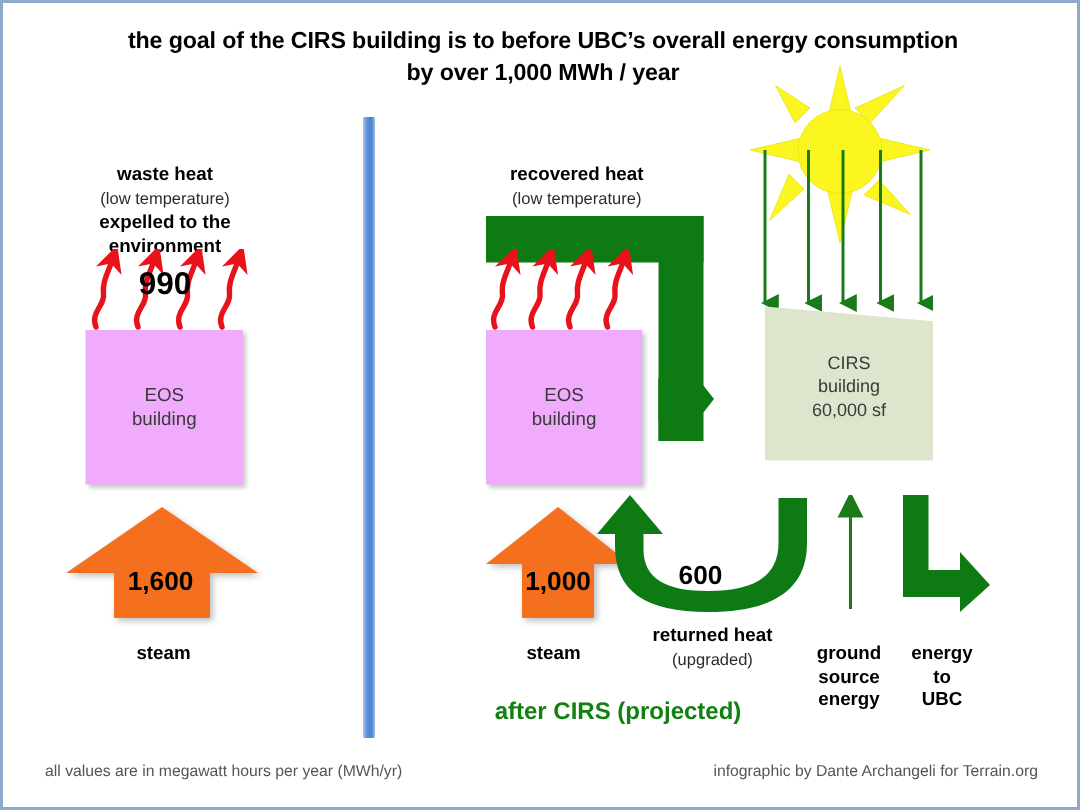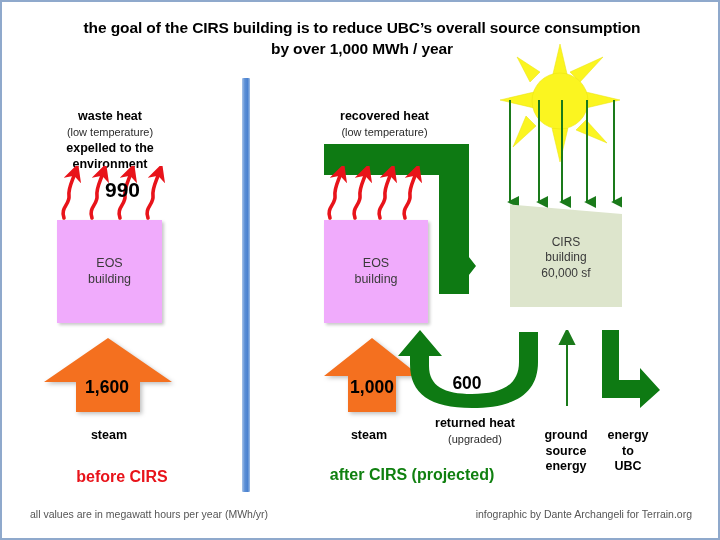--- a/index.html
+++ b/index.html
@@ -50,21 +50,21 @@
     clip-path:polygon(0% 5%, 100% 14%, 100% 100%, 0% 100%);
     box-shadow:2px 2px 3px rgba(0,0,0,0.18);
   }
   #cirs-building .lbl{position:relative;z-index:2;padding-top:10px;}
   
   .lbl-blk{color:#000;text-align:center;}
   #waste-heat{left:28px;top:106px;width:160px;font-size:12.5px;font-weight:bold;line-height:1.28;}
   #waste-heat .sub{font-weight:normal;font-size:11px;color:#2b2b2b;}
   #recovered-heat{left:300px;top:106px;width:165px;font-size:12.5px;font-weight:bold;line-height:1.28;}
   #recovered-heat .sub{font-weight:normal;font-size:11px;color:#2b2b2b;}
-  #val-990{left:78px;top:176px;width:60px;font-size:21px;font-weight:bold;color:#000;text-align:right;z-index:6;}
+  #val-990{left:78px;top:176px;width:60px;font-size:21px;font-weight:bold;color:#000;text-align:center;z-index:6;}
   #steam-left-lbl{left:62px;top:426px;width:90px;font-size:12.5px;font-weight:bold;}
   #steam-right-lbl{left:322px;top:426px;width:90px;font-size:12.5px;font-weight:bold;}
   #returned-heat-lbl{left:408px;top:414px;width:130px;font-size:12.5px;font-weight:bold;line-height:1.25;}
   #returned-heat-lbl .sub{font-weight:normal;font-size:11px;color:#2b2b2b;}
   #ground-lbl{left:530px;top:426px;width:68px;font-size:12.5px;font-weight:bold;line-height:1.25;}
   #ubc-lbl{left:596px;top:426px;width:60px;font-size:12.5px;font-weight:bold;line-height:1.25;}
   #before-cirs{left:30px;top:466px;width:180px;text-align:center;font-size:16px;font-weight:bold;color:#e8131a;}
   #after-cirs{left:290px;top:464px;width:240px;text-align:center;font-size:16px;font-weight:bold;color:#108010;}
   
   .arrow-num{font-size:17.5px;font-weight:bold;color:#000;text-align:center;z-index:7;}
@@ -88,21 +88,21 @@
   
   #footer-left{left:28px;top:506px;font-size:10.5px;color:#555;}
   #footer-right{right:26px;top:506px;font-size:10.5px;color:#555;}
 </style>
 </head>
 <body>
 
 <div id="page">
 
   <div id="title" class="abs">
-    <span>the goal of the CIRS building is to reduce UBC’s overall source consumption</span><br>
+    <span>the goal of the CIRS building is to before UBC’s overall energy consumption</span><br>
     <span>by over 1,000 MWh / year</span>
   </div>
 
   <div id="divider" class="abs"></div>
 
   <div id="waste-heat" class="abs lbl-blk">
     <span>waste heat</span><br>
     <span class="sub">(low temperature)</span><br>
     <span>expelled to the</span><br>
     <span>environment</span>
@@ -129,21 +129,20 @@
       <span>EOS</span><br>
       <span>building</span>
     </div>
   </div>
 
   <svg id="orange-left" class="abs orange-arrow" viewBox="0 0 132 78">
     <polygon points="66,2 130,46 98,46 98,76 34,76 34,46 2,46" fill="#f4701f"></polygon>
   </svg>
   <div id="val-1600" class="abs arrow-num">1,600</div>
   <div id="steam-left-lbl" class="abs lbl-blk">steam</div>
-  <div id="before-cirs" class="abs">before CIRS</div>
 
   <div id="recovered-heat" class="abs lbl-blk">
     <span>recovered heat</span><br>
     <span class="sub">(low temperature)</span>
   </div>
 
   <svg id="green-hook" class="abs" viewBox="0 0 152 172">
     <g filter="">
       <path d="M0,3 L145,3 L145,110 L122,110 L122,140 L145,140 L145,135 L152,148 L145,161 L145,156 L96,156 L96,110 L115,110 L115,32 L0,32 Z" fill="#0e7a13" opacity="0"></path>
     </g>

